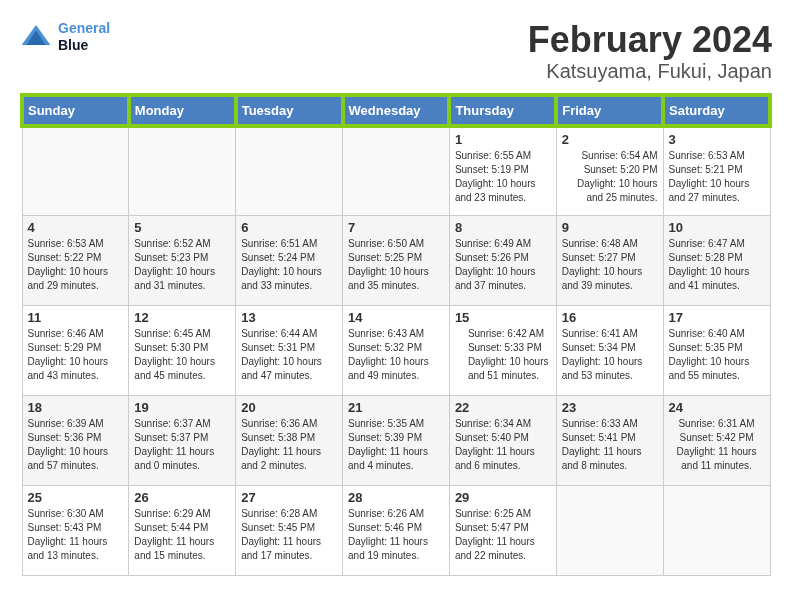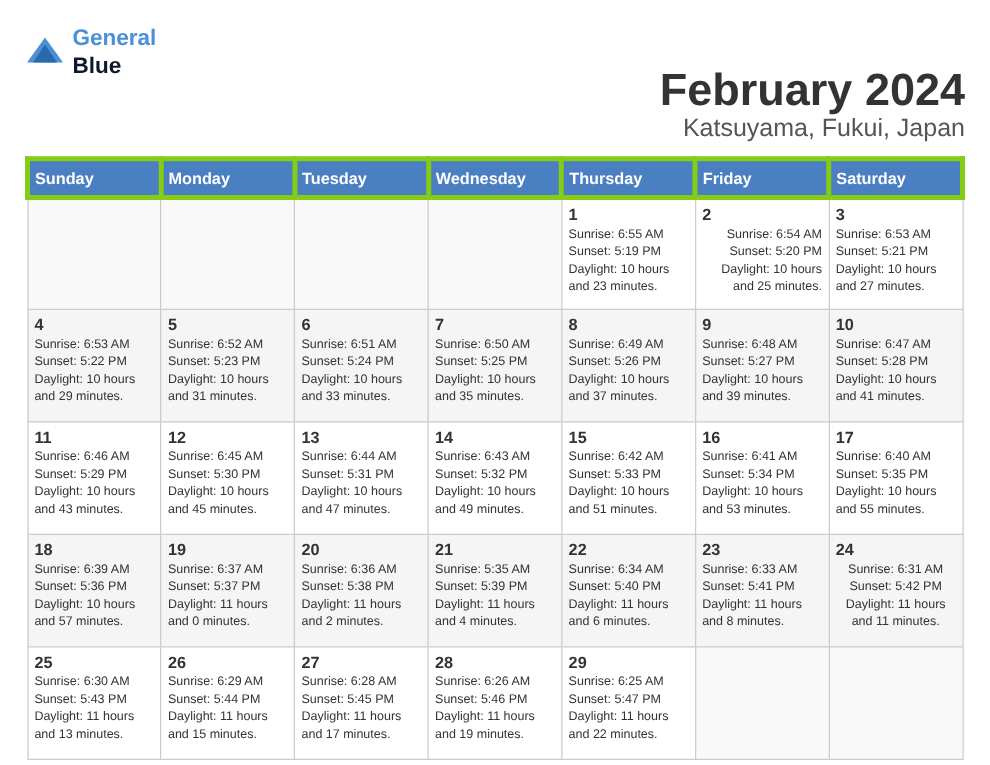--- a/index.html
+++ b/index.html
@@ -15,35 +15,34 @@
       justify-content: space-between;
       align-items: flex-start;
       margin-bottom: 10px;
     }
     .logo {
       display: flex;
       align-items: center;
       gap: 6px;
     }
     .logo-text {
-      font-size: 18px;
+      font-size: 14px;
       font-weight: bold;
       color: #333;
       line-height: 1.2;
     }
     .logo-text span {
       color: #4a90d9;
     }
     .logo-icon {
       width: 32px;
       height: 32px;
     }
     .title-block {
       text-align: right;
-      margin-top: 32px;
     }
     .title-block h1 {
       font-size: 36px;
       font-weight: bold;
       color: #333;
       line-height: 1.1;
     }
     .title-block h2 {
       font-size: 20px;
       color: #555;
@@ -226,21 +225,21 @@
         </td>
         <td>
           <span class="day-num">14</span>
           <div class="day-info" style="white-space: pre-line;">Sunrise: 6:43 AM
 Sunset: 5:32 PM
 Daylight: 10 hours
 and 49 minutes.</div>
         </td>
         <td>
           <span class="day-num">15</span>
-          <div class="day-info" style="white-space: pre-line;">Sunrise: 6:42 AM
+          <div class="day-info" style="white-space: pre-line; margin-left: 13px;">Sunrise: 6:42 AM
 Sunset: 5:33 PM
 Daylight: 10 hours
 and 51 minutes.</div>
         </td>
         <td>
           <span class="day-num">16</span>
           <div class="day-info" style="white-space: pre-line;">Sunrise: 6:41 AM
 Sunset: 5:34 PM
 Daylight: 10 hours
 and 53 minutes.</div>

